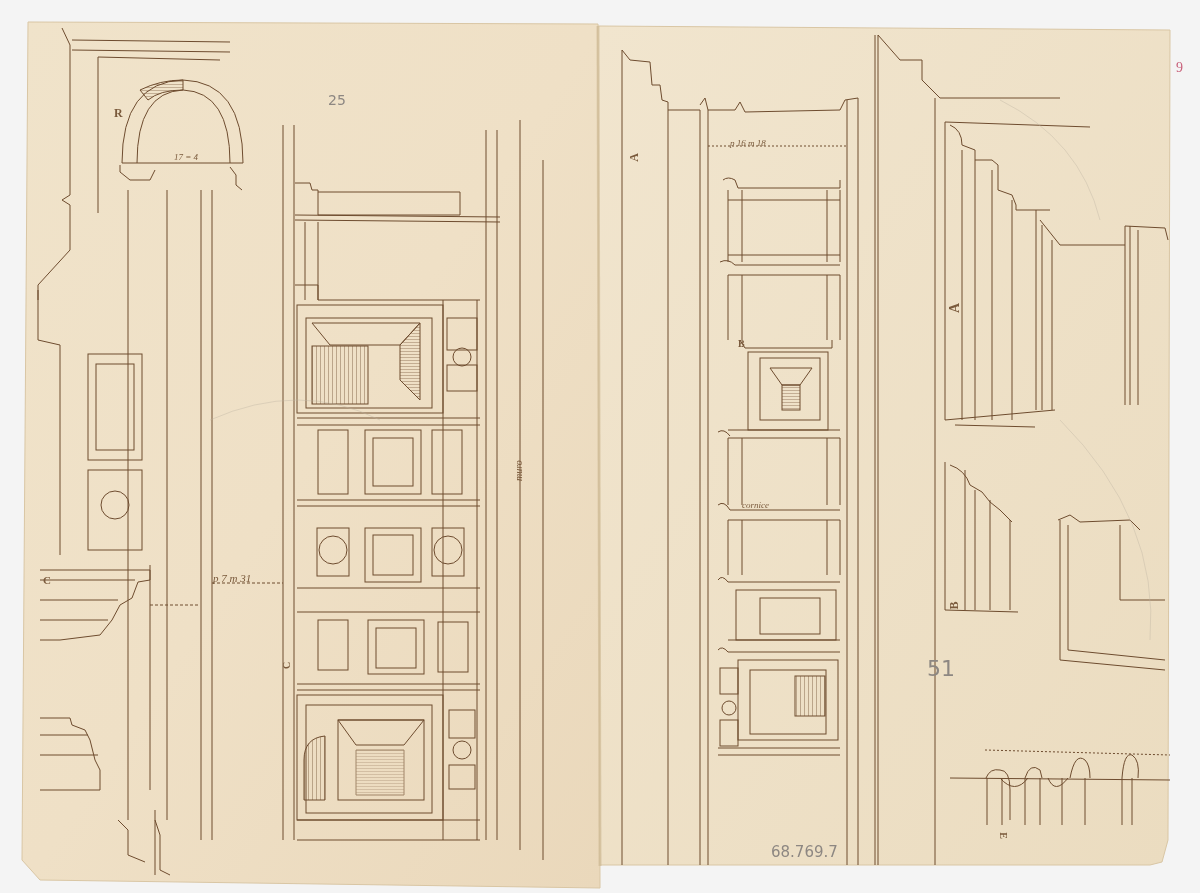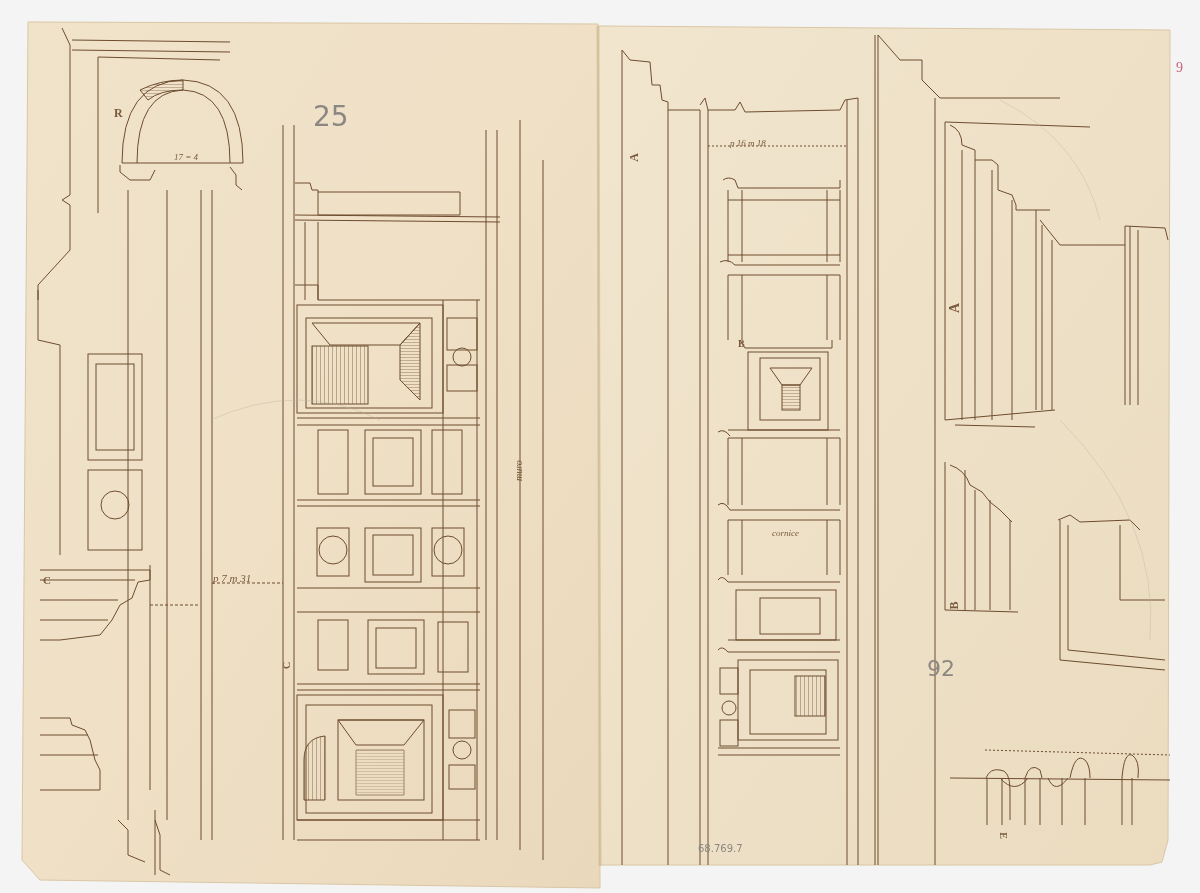--- a/index.html
+++ b/index.html
@@ -266,28 +266,28 @@
   </g>
 
   <g stroke="#bfb3a2" stroke-width="0.8" fill="none" opacity="0.5">
     <path d="M1000 100 Q1080 140 1100 220"></path>
     <path d="M1060 420 Q1160 520 1150 640"></path>
     <path d="M210 420 Q300 380 380 420"></path>
   </g>
 </svg>
 
 <div class="ann letter" style="left:114px;top:106px;font-size:12px;">R</div>
-<div class="ann pencil" style="left:313px;top:92px;font-size:28px;margin-top:8px;">25</div>
+<div class="ann pencil" style="left:328px;top:92px;font-size:14px;">25</div>
 <div class="ann" style="left:158px;top:152px;font-size:9px;margin-left:16px;">17 = 4</div>
 <div class="ann letter" style="left:43px;top:574px;font-size:11px;">C</div>
 <div class="ann letter" style="left:283px;top:660px;font-size:10px;transform:rotate(-90deg);">C</div>
 <div class="ann" style="left:213px;top:572px;font-size:11px;">p 7 m 31</div>
 <div class="ann" style="left:508px;top:465px;font-size:10px;transform:rotate(-90deg);">muro</div>
 <div class="ann letter" style="left:630px;top:150px;font-size:12px;transform:rotate(-90deg);">A</div>
 <div class="ann" style="left:730px;top:138px;font-size:9px;font-family:Liberation Serif, serif;">p 16 m 18</div>
 <div class="ann letter" style="left:738px;top:338px;font-size:10px;">B</div>
-<div class="ann" style="left:772px;top:500px;font-size:9px;margin-top:28px;">cornice</div>
+<div class="ann" style="left:742px;top:500px;font-size:9px;">cornice</div>
 <div class="ann red" style="left:1176px;top:60px;font-size:14px;font-style:normal;">9</div>
 <div class="ann letter" style="left:950px;top:300px;font-size:14px;transform:rotate(-90deg);">A</div>
 <div class="ann letter" style="left:950px;top:598px;font-size:12px;transform:rotate(-90deg);">B</div>
-<div class="ann pencil" style="left:927px;top:656px;font-size:22px;">92</div>
+<div class="ann pencil" style="left:927px;top:656px;font-size:22px;">51</div>
 <div class="ann letter" style="left:1000px;top:830px;font-size:10px;transform:rotate(90deg);">E</div>
-<div class="ann pencil" style="left:698px;top:843px;font-size:10px;">68.769.7</div>
+<div class="ann pencil" style="left:771px;top:843px;font-size:15px;">68.769.7</div>
 
 </body></html>

